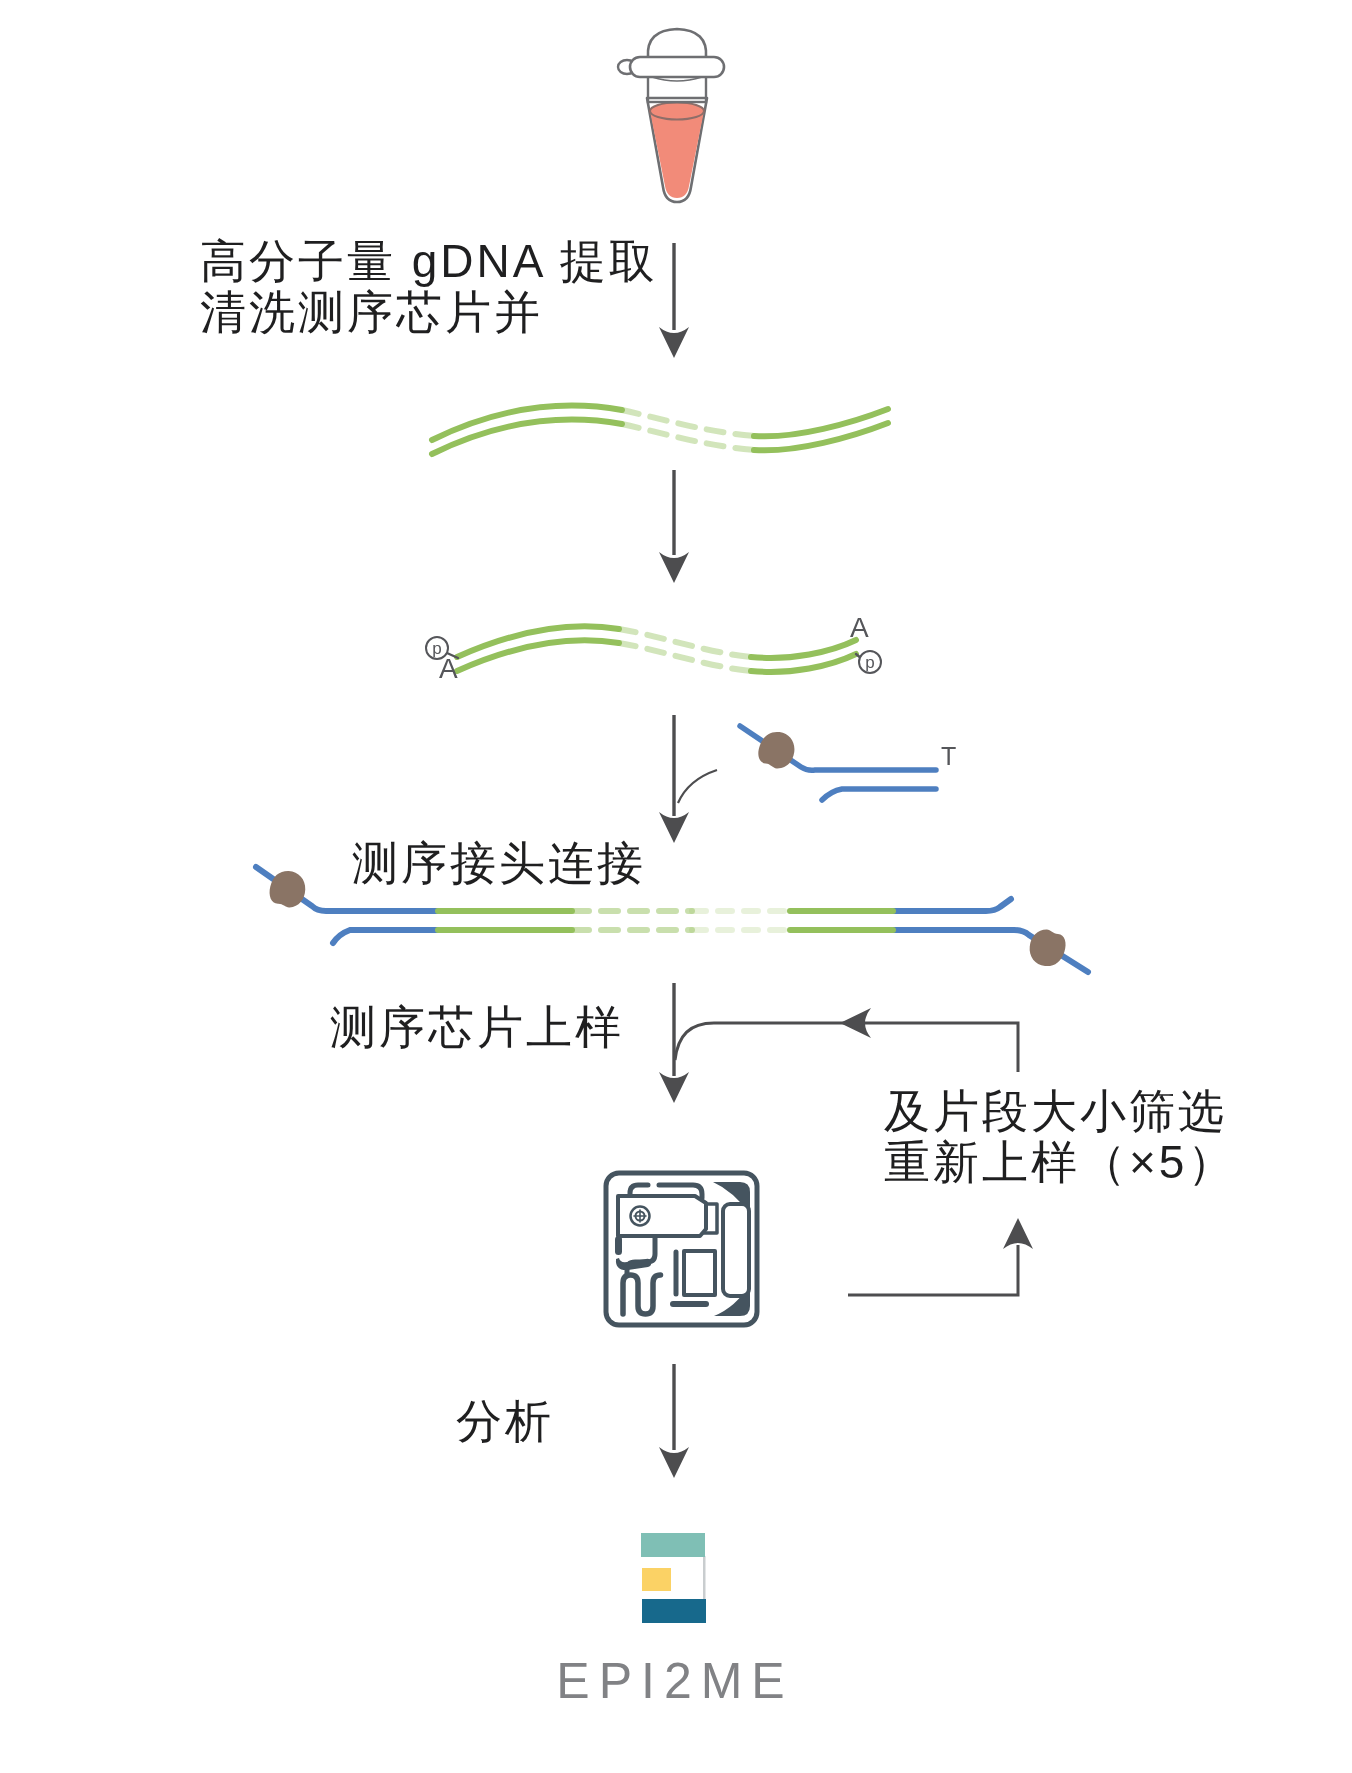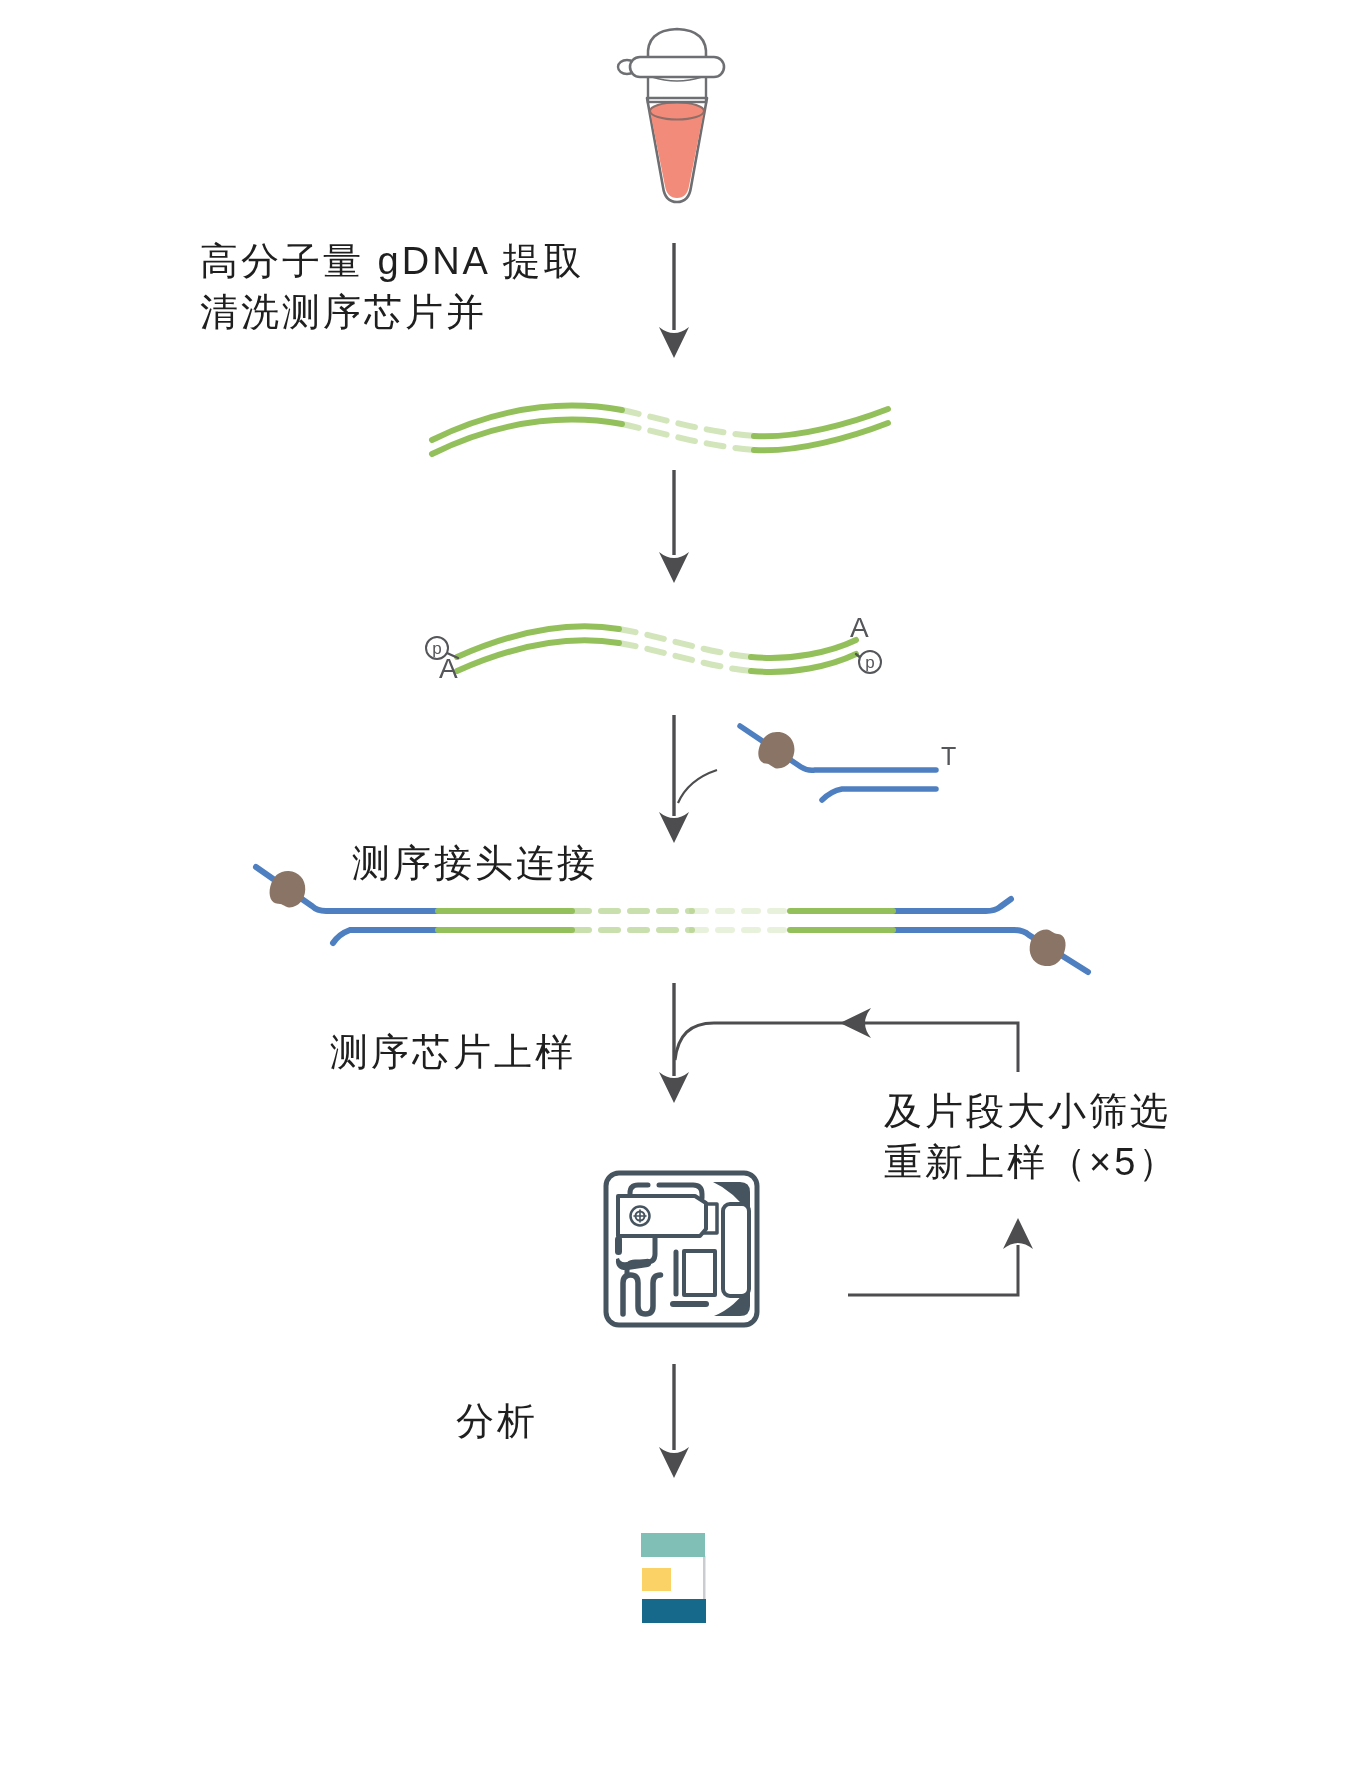--- a/index.html
+++ b/index.html
@@ -2,21 +2,21 @@
 <html><head>
 <meta charset="utf-8">
 <style>
   html,body{margin:0;padding:0;background:#ffffff;}
   #canvas{
     position:relative;width:1352px;height:1773px;background:#ffffff;
     font-family:"Liberation Sans","DejaVu Sans",sans-serif;overflow:hidden;
   }
   #art{position:absolute;left:0;top:0;}
   .cjk{
-    position:absolute;color:#1f1f20;font-size:38px;letter-spacing:3px;
+    position:absolute;color:#1f1f20;font-size:46px;letter-spacing:3px;
     line-height:51px;white-space:nowrap;
   }
   .letter{position:absolute;color:#55565a;font-size:28px;font-weight:400;}
   .letter-t{font-size:25px;}
   .p-badge{
     position:absolute;width:24px;height:24px;border:2.5px solid #55565a;
     border-radius:50%;color:#55565a;font-size:17px;line-height:1;
     display:flex;align-items:center;justify-content:center;background:#ffffff;
     box-sizing:border-box;
   }
@@ -160,33 +160,34 @@
   </svg>
 
   <div class="cjk" style="left:200px;top:236px;">
     <div>高分子量 gDNA 提取</div>
     <div>清洗测序芯片并</div>
   </div>
 
 
   <div class="cjk" style="left:352px;top:838px;">测序接头连接</div>
 
-  <div class="cjk" style="left:330px;top:1002px;margin-top:25px;">测序芯片上样</div>
+  <div class="cjk" style="left:330px;top:1002px;">测序芯片上样</div>
 
   <div class="cjk" style="left:884px;top:1086px;">
     <div>及片段大小筛选</div>
     <div>重新上样（×5）</div>
   </div>
 
   <div class="cjk" style="left:456px;top:1396px;">分析</div>
 
   <div class="p-badge" style="left:425px;top:636px;">
     <span>p</span>
   </div>
   <div class="letter" style="left:439px;top:653px;">A</div>
   <div class="letter" style="left:850px;top:612px;">A</div>
   <div class="p-badge" style="left:858px;top:650px;">
     <span>p</span>
   </div>
   <div class="letter letter-t" style="left:941px;top:742px;">T</div>
 
+  <div class="logo-text">EPI2ME</div>
 
 </div>
 
 </body></html>

